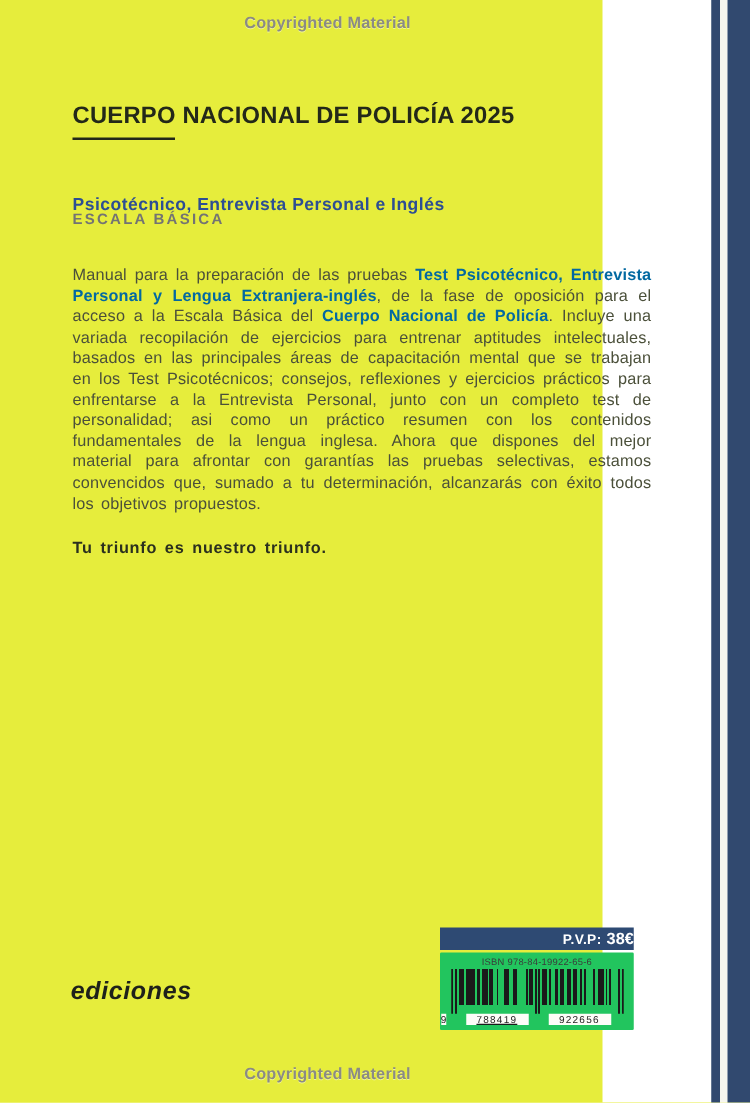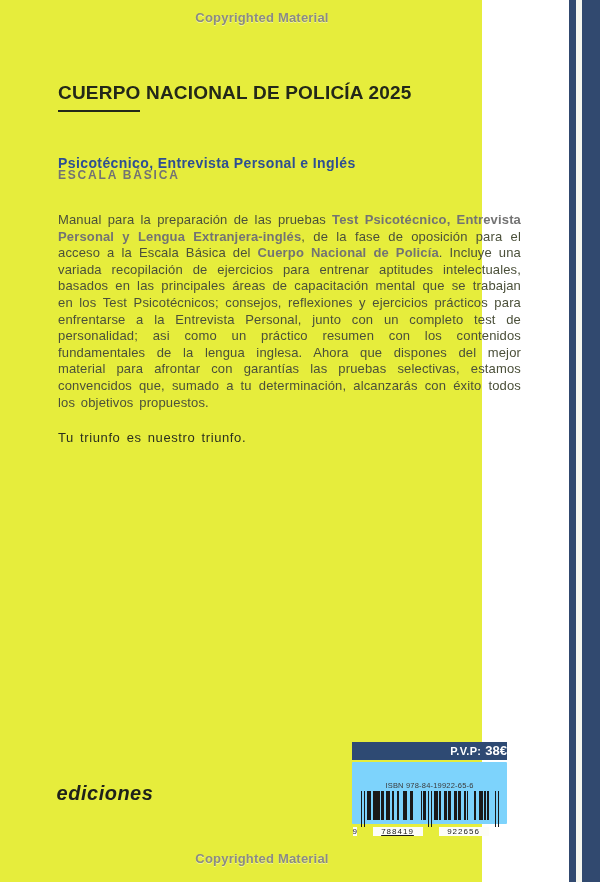--- a/index.html
+++ b/index.html
@@ -50,39 +50,39 @@
     color: #2d4e93; letter-spacing: 0.4px;
   }
   .description {
     position: absolute; left: 58px; top: 212px;
     width: 463px;
     font-size: 13px; line-height: 16.6px;
     text-align: justify;
     color: #4b503a;
     letter-spacing: 0.15px; word-spacing: 2px;
   }
-  .description .seg-bold { font-weight: bold; color: #737373; }
+  .description .seg-bold { font-weight: bold; color: #0369a1; }
   .motto {
     position: absolute; left: 58px; top: 430px;
-    font-size: 13px; font-weight: normal;
+    font-size: 13px; font-weight: bold;
     color: #2b301e; letter-spacing: 0.6px; word-spacing: 2px;
   }
 
   
   .price-tag { position: absolute; left: 352px; top: 742px; width: 155px; }
   .price-bar {
     height: 18px; background: #2e4a73;
     color: #ffffff; text-align: right; line-height: 18px;
     font-size: 12px; margin-bottom: 2px;
   }
   .price-bar .pfx { font-weight: bold; font-size: 11px; letter-spacing: 0.3px; }
   .price-bar .val { font-weight: bold; font-size: 13px; margin-left: 4px; }
   .isbn-box {
-    background: #7dd3fc; height: 62px;
-    padding-top: 19px; box-sizing: border-box;
+    background: #22c55e; height: 62px;
+    padding-top: 3px; box-sizing: border-box;
     border-radius: 1px;
   }
   .isbn-text {
     text-align: center; font-size: 7.5px; color: #3a3a3a;
     letter-spacing: 0.2px; margin-bottom: 1px;
   }
   .barcode-wrap { position: relative; width: 138px; height: 46px; margin: 0 auto; }
   .barcode-svg { position: absolute; left: 0; top: 0; }
   .bc-digit {
     position: absolute; bottom: 1px;

